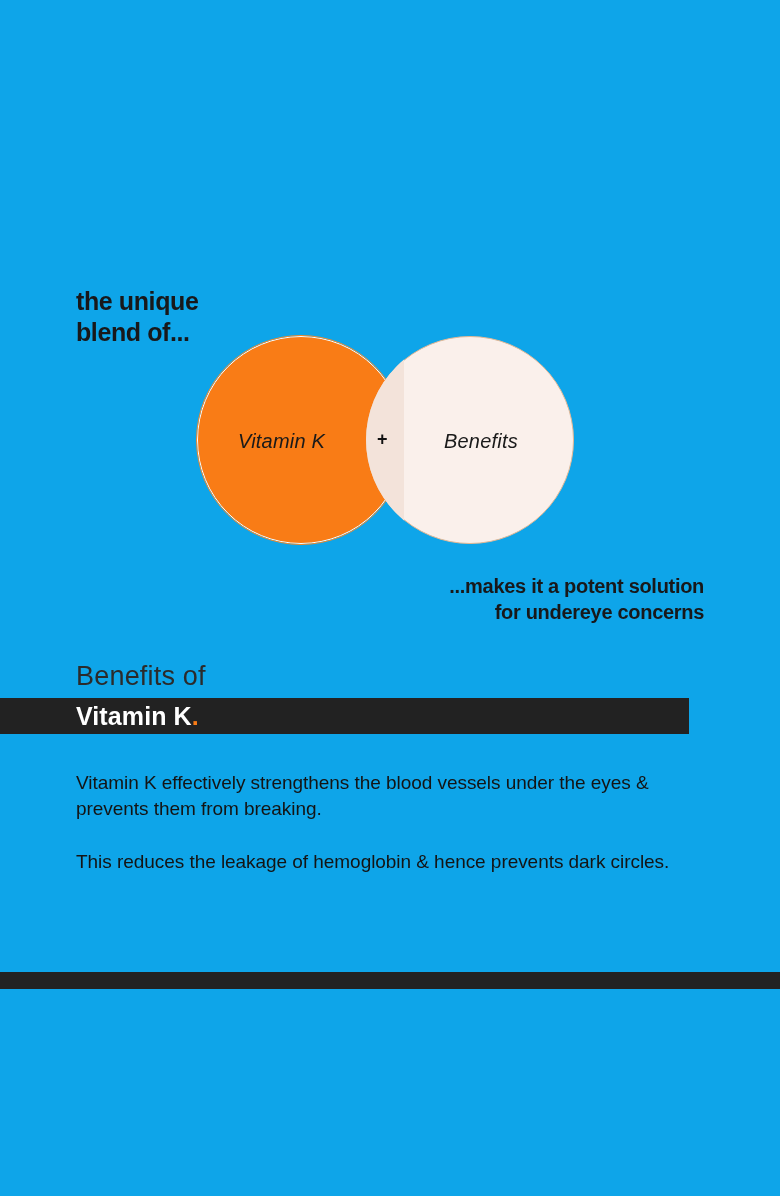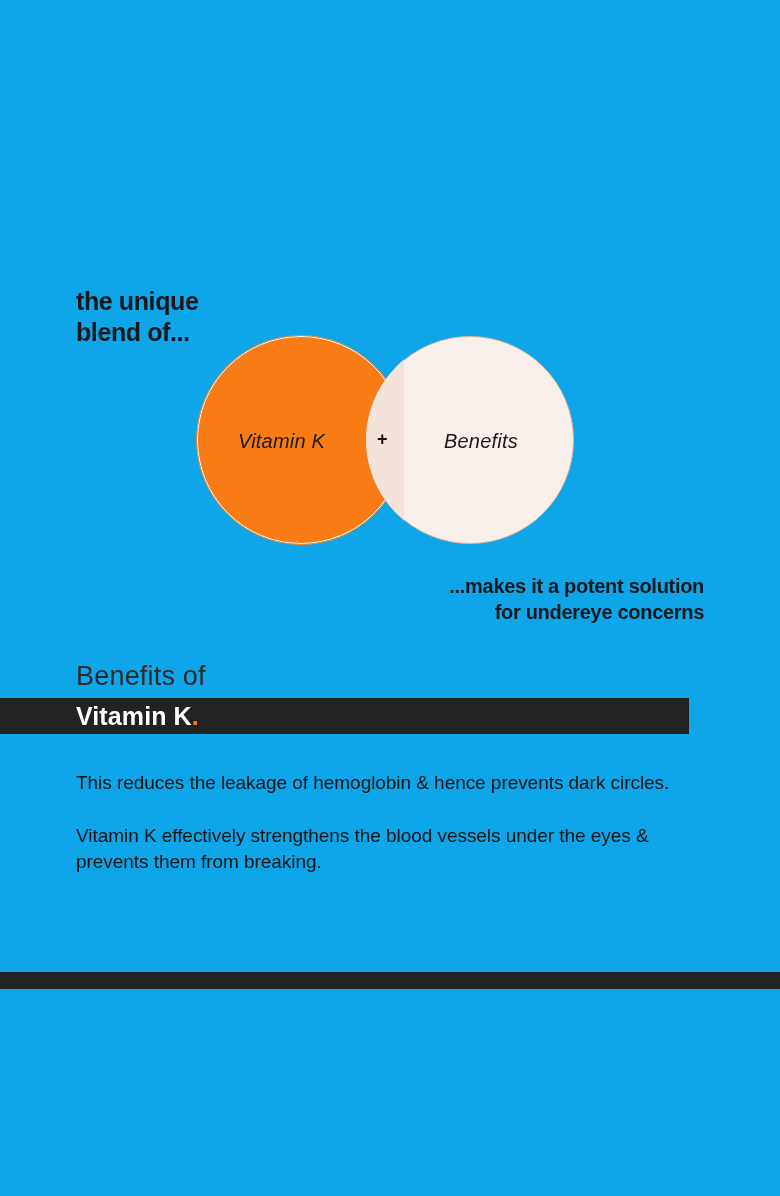--- a/index.html
+++ b/index.html
@@ -218,19 +218,19 @@
 
   <div class="benefits-eyebrow">Benefits of</div>
 
   <div class="benefits-bar">
     <div class="benefits-bar-title">
       <span>Vitamin K</span><span class="benefits-bar-dot">.</span>
     </div>
   </div>
 
   <div class="benefits-body">
+    <p class="benefits-para">Vitamin K effectively strengthens the blood vessels under the eyes &amp; prevents them from breaking.</p>
     <p class="benefits-para">This reduces the leakage of hemoglobin &amp; hence prevents dark circles.</p>
-    <p class="benefits-para">Vitamin K effectively strengthens the blood vessels under the eyes &amp; prevents them from breaking.</p>
   </div>
 
   <div class="footer-bar"></div>
 
 </div>
 
 </body></html>

